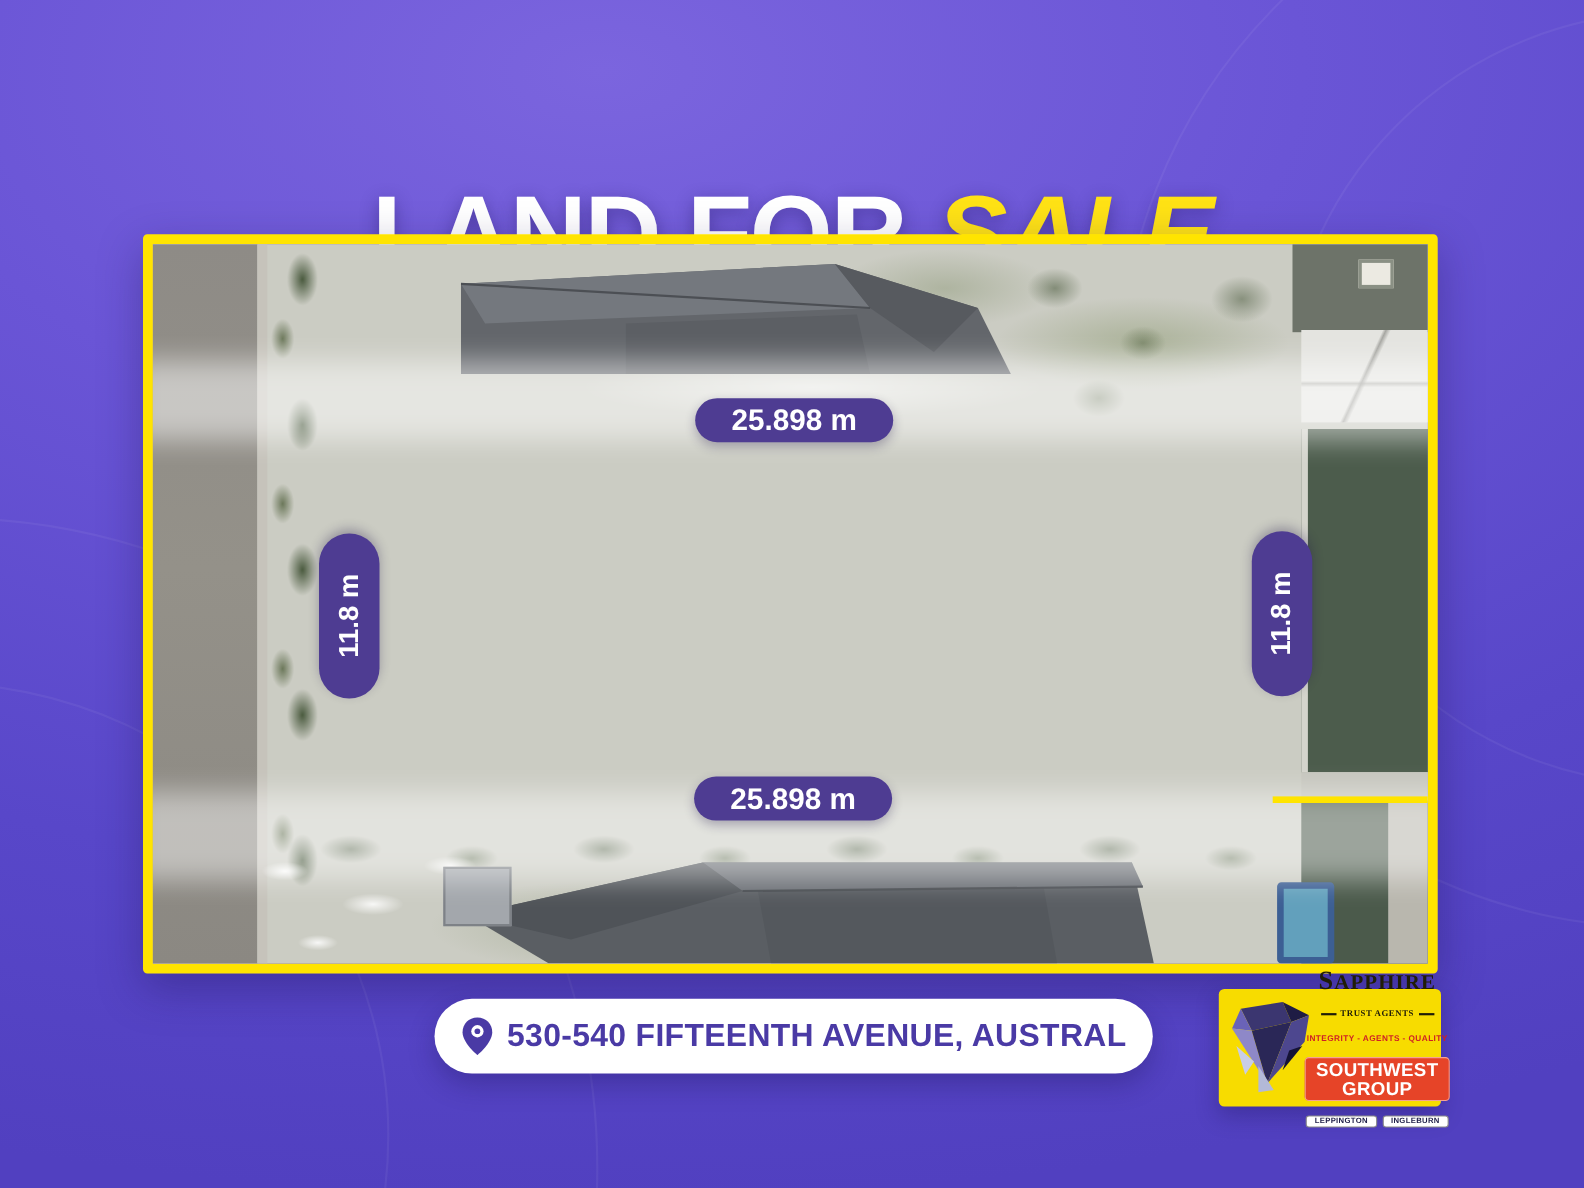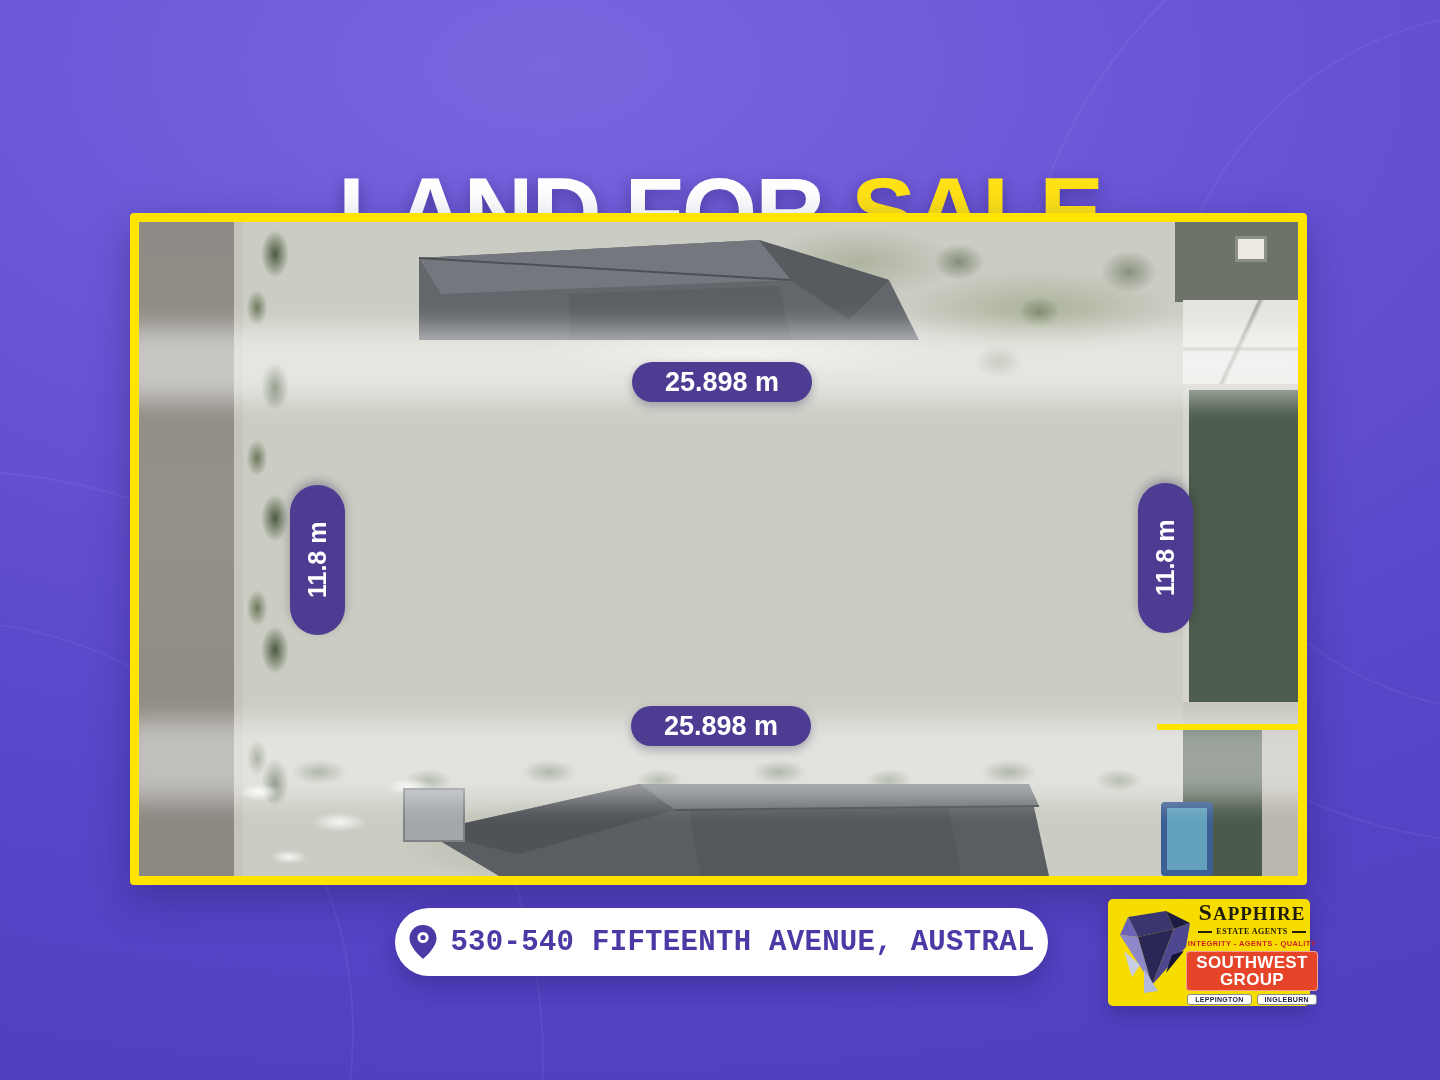--- a/index.html
+++ b/index.html
@@ -13,21 +13,21 @@
   .arc2{width:1180px;height:1180px;left:-640px;top:470px;}
   .arc3{width:980px;height:980px;right:-560px;top:-140px;}
   .arc4{width:700px;height:700px;right:-430px;top:10px;}
 
   
   .title{
     position:absolute;top:96px;left:0;width:100%;text-align:center;
     font-size:97px;font-weight:900;letter-spacing:-2px;line-height:1.05;color:#ffffff;
     text-shadow:0 5px 16px rgba(38,24,102,.45);white-space:nowrap;
   }
-  .title .sale{color:var(--title_yellow,#ffe215);margin-left:28px;}
+  .title .sale{color:var(--title_yellow,#ffe215);margin-left:28px;font-style:italic;}
 
   
   .photo-frame{
     position:absolute;left:130px;top:213px;width:1177px;height:672px;box-sizing:border-box;
     border:9px solid var(--frame_yellow,#ffe400);border-radius:4px;
     box-shadow:0 14px 40px rgba(28,18,80,.35);
   }
   .photo{position:relative;width:1159px;height:654px;overflow:hidden;background:#cbccc3;}
   .photo *{position:absolute;}
 
@@ -105,31 +105,31 @@
   .pill-bottom{left:492px;top:484px;}
   .pill-left{left:151px;top:263px;}
   .pill-right{left:999px;top:261px;}
 
   
   .address-pill{
     position:absolute;left:395px;top:908px;width:653px;height:68px;border-radius:34px;background:#ffffff;
     display:flex;align-items:center;justify-content:center;gap:12px;
     box-shadow:0 10px 24px rgba(28,18,80,.3);
   }
-  .address-pill .addr-text{color:var(--address_purple,#4a3aa5);font-size:29px;font-weight:800;letter-spacing:.3px;white-space:nowrap;font-family:Liberation Mono, monospace;}
+  .address-pill .addr-text{color:var(--address_purple,#4a3aa5);font-size:29px;font-weight:800;letter-spacing:.3px;white-space:nowrap;}
   .pin{width:30px;height:36px;flex:0 0 auto;}
 
   
   .logo{
     position:absolute;left:1108px;top:899px;width:202px;height:107px;background:var(--logo_yellow,#f7dc00);
     border-radius:5px;display:flex;align-items:center;padding:4px 6px;box-sizing:border-box;gap:2px;
     box-shadow:0 8px 20px rgba(28,18,80,.3);
   }
   .lg-diamond{width:82px;height:92px;flex:0 0 auto;}
-  .lg-col{display:flex;flex-direction:column;align-items:center;justify-content:center;gap:3px;width:108px;}
+  .lg-col{display:flex;flex-direction:column;align-items:center;justify-content:center;gap:13px;width:108px;}
   .lg-brand{font-family:"Liberation Serif",serif;font-size:19px;font-weight:700;color:#201d08;letter-spacing:1px;line-height:1;}
   .lg-brand::first-letter{font-size:24px;}
   .lg-tagline{display:flex;align-items:center;gap:4px;width:100%;justify-content:center;}
   .lg-tagline .tl-line{height:2px;background:#201d08;flex:0 0 14px;}
   .lg-tagline .tl-text{font-family:"Liberation Serif",serif;font-size:8px;font-weight:700;color:#201d08;letter-spacing:.5px;white-space:nowrap;}
   .lg-values{font-size:7.5px;font-weight:800;color:#cf1f26;letter-spacing:.4px;white-space:nowrap;}
   .lg-group{background:var(--group_red,#e64428);border-radius:4px;padding:3px 10px;text-align:center;line-height:1;box-shadow:inset 0 0 0 1px rgba(255,255,255,.5);}
   .lg-group div{color:#fff;font-size:17px;font-weight:900;letter-spacing:.3px;}
   .lg-offices{display:flex;gap:5px;}
   .lg-office{background:#fff;border:1px solid #8a8a8a;border-radius:3px;padding:1px 7px;font-size:7px;font-weight:800;color:#1c1c46;letter-spacing:.3px;white-space:nowrap;}
@@ -212,21 +212,21 @@
       <polygon points="24,30 60,22 38,78" fill="#2a2757"></polygon>
       <polygon points="60,22 76,16 72,40 38,78" fill="#4d478f"></polygon>
       <polygon points="10,44 26,58 18,70" fill="#c9cde4"></polygon>
       <polygon points="30,62 44,84 30,86" fill="#b3b9d8"></polygon>
       <polygon points="58,48 70,44 52,66" fill="#151336"></polygon>
     </svg>
     <div class="lg-col">
       <div class="lg-brand">SAPPHIRE</div>
       <div class="lg-tagline">
         <span class="tl-line"></span>
-        <span class="tl-text">ESTATE AGENTS</span>
+        <span class="tl-text">TRUST AGENTS</span>
         <span class="tl-line"></span>
       </div>
       <div class="lg-values">INTEGRITY - AGENTS - QUALITY</div>
       <div class="lg-group">
         <div>SOUTHWEST</div>
         <div>GROUP</div>
       </div>
       <div class="lg-offices">
         <span class="lg-office">LEPPINGTON</span>
         <span class="lg-office">INGLEBURN</span>

